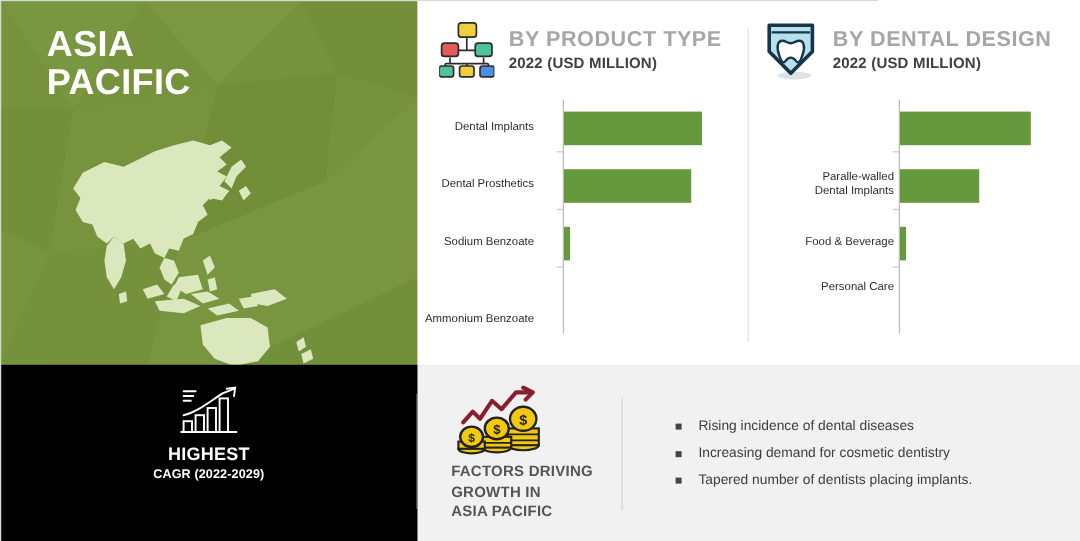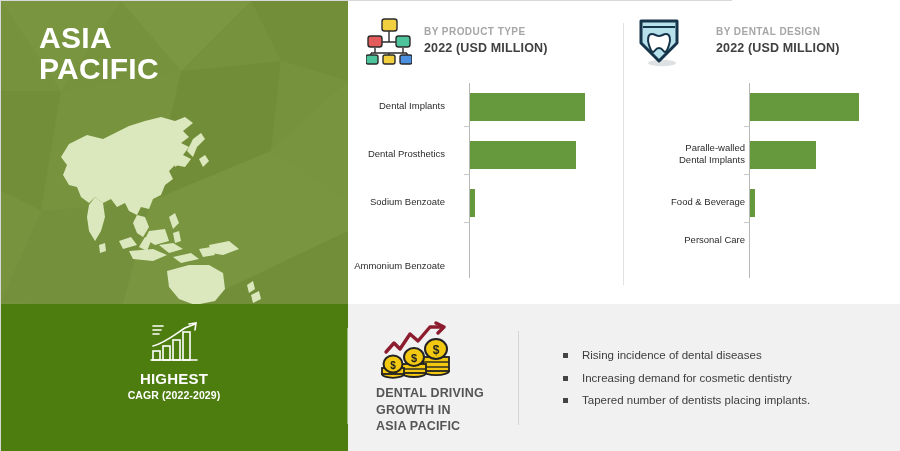--- a/index.html
+++ b/index.html
@@ -40,21 +40,21 @@
   #map-wrap {
     position:absolute; left:32px; top:98px;
     width:284px; height:205px;
     z-index:2;
   }
 
   
   #left-stats {
     position:absolute; left:0; top:303px;
     width:347px; height:148px;
-    background:#4d7c0f;
+    background:#000000;
     z-index:4;
   }
   #left-stats-inner {
     display:flex; align-items:flex-start;
     height:100%;
     padding-top:16px;
   }
   .stat-col {
     flex:1;
     display:flex; flex-direction:column;
@@ -84,25 +84,25 @@
 
   .chart-block { position:absolute; top:0; height:303px; }
   #chart-block-1 { left:0; width:275px; }
   #chart-block-2 { left:276px; width:277px; }
 
   .chart-header {
     position:absolute; top:14px;
     display:flex; align-items:center;
   }
   #chart-block-1 .chart-header { left:18px; }
-  #chart-block-2 .chart-header { left:12px;gap:22px; }
+  #chart-block-2 .chart-header { left:12px; }
   .chart-header-icon { width:46px; height:52px; flex:0 0 46px; }
   .chart-header-text { margin-left:12px; }
   .chart-kicker {
-    font-size:10px; font-weight:bold; color:#a6a6a6;
+    font-size:18px; font-weight:bold; color:#a6a6a6;
     letter-spacing:.45px; line-height:1.25;
   }
   .chart-unit {
     font-size:12.5px; font-weight:bold; color:#404040;
     letter-spacing:.15px; line-height:1.3; margin-top:1px;
   }
 
   .plot {
     position:absolute; top:82px;
     height:195px;
@@ -408,21 +408,21 @@
           </g>
 
           <g>
             <ellipse cx="13" cy="53" rx="11" ry="3.8" fill="#f2c811" stroke="#222" stroke-width="1.8"></ellipse>
             <rect x="2" y="47" width="22" height="6" fill="#f2c811" stroke="#222" stroke-width="1.8"></rect>
             <ellipse cx="13" cy="43" rx="9.5" ry="8.5" fill="#f2c811" stroke="#222" stroke-width="2"></ellipse>
             <text x="13" y="47.5" font-family="Liberation Sans, sans-serif" font-size="10" font-weight="bold" fill="#222" text-anchor="middle">$</text>
           </g>
         </svg>
       </div>
-      <div id="factors-title">DENTAL DRIVING
+      <div id="factors-title">FACTORS DRIVING
 GROWTH IN
 ASIA PACIFIC</div>
     </div>
 
     <div id="factors-divider"></div>
 
     <div id="factors-list">
       <div class="factor-item">
         <span class="factor-bullet"></span>
         <span>Rising incidence of dental diseases</span>

